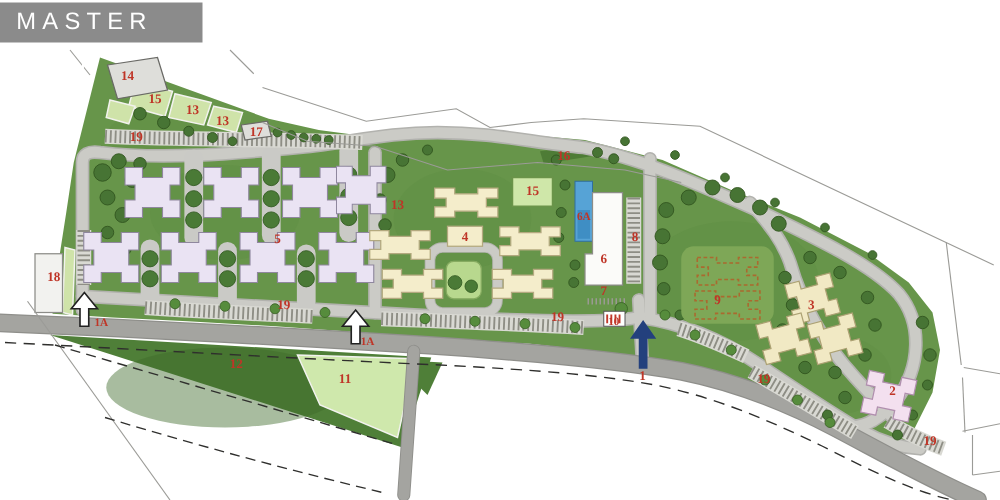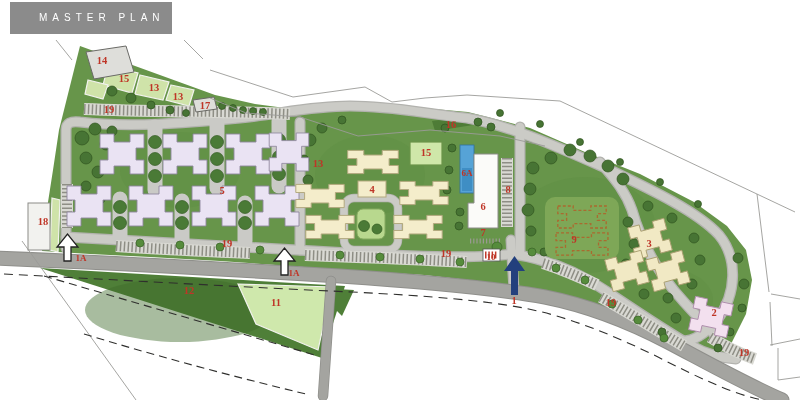--- a/index.html
+++ b/index.html
@@ -1,20 +1,20 @@
 <!DOCTYPE html>
 <html><head>
 <meta charset="utf-8">
 <style>
   html,body{margin:0;padding:0;background:#ffffff;}
   .canvas{position:relative;width:800px;height:400px;background:#ffffff;overflow:hidden;
           font-family:"Liberation Sans",sans-serif;}
   .titlebar{position:absolute;left:0;top:2px;width:162px;height:32px;background:#8b8b8b;
-            color:#ffffff;font-size:10px;letter-spacing:5px;line-height:32px;
-            padding-left:29px;box-sizing:border-box;font-family:"Liberation Sans",sans-serif;margin-left:10px;}
+            color:#ffffff;font-size:19px;letter-spacing:5px;line-height:32px;
+            padding-left:13px;box-sizing:border-box;font-family:"Liberation Sans",sans-serif;}
   svg text{font-family:"Liberation Serif",serif;font-weight:bold;font-size:10.5px;}
   svg .small{font-size:9px;}
 </style>
 </head>
 <body>
 
 <div class="canvas">
 
   <svg width="800" height="400" viewBox="0 0 800 400">
 

